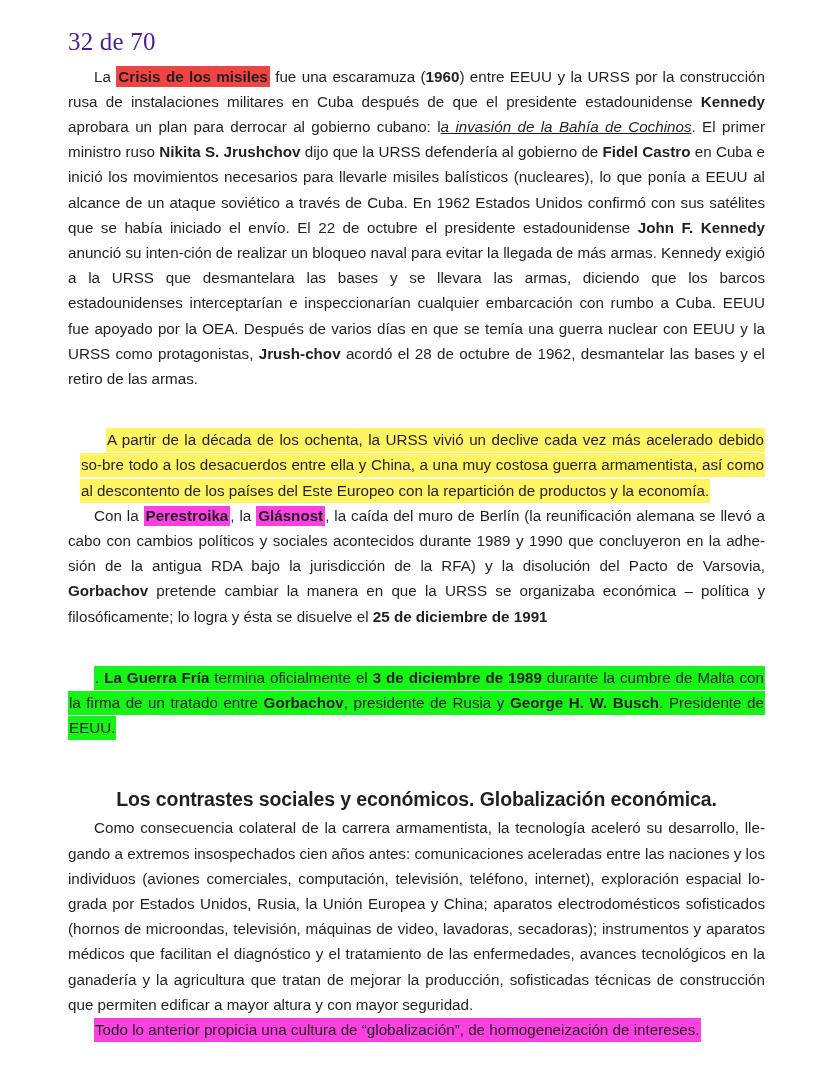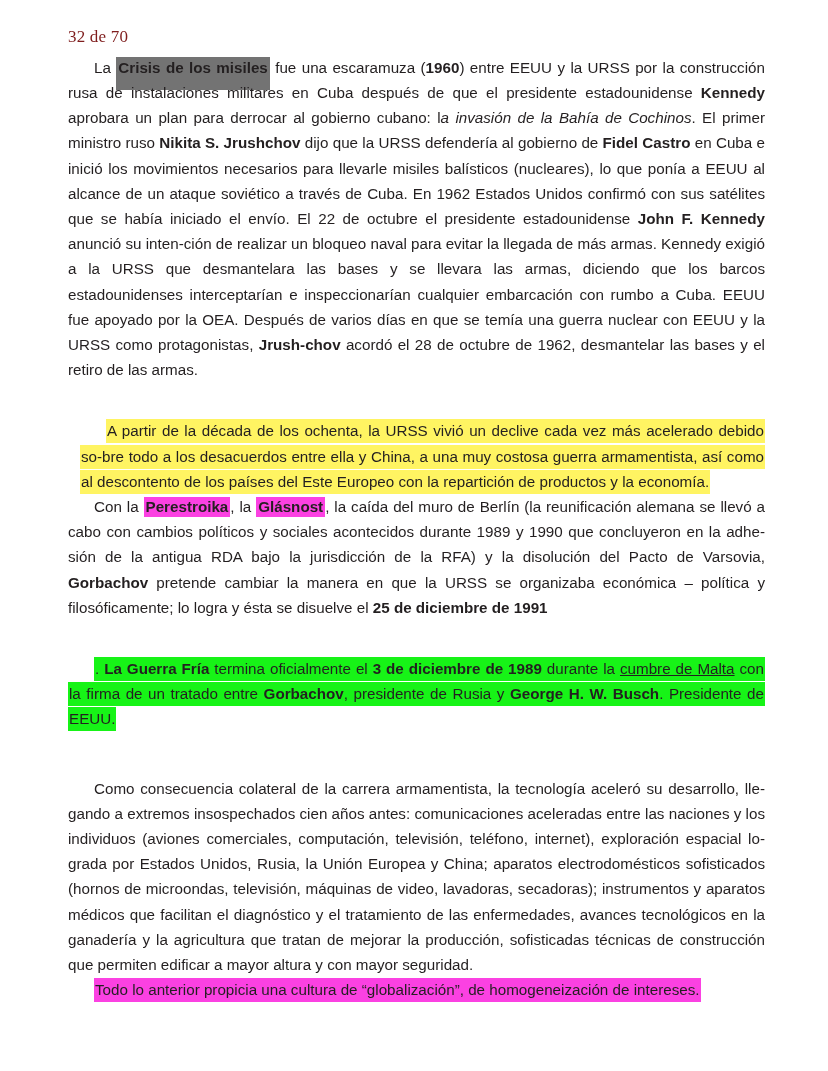--- a/index.html
+++ b/index.html
@@ -19,24 +19,24 @@
     position: relative;
     width: 828px;
     height: 1071px;
     background: #ffffff;
     box-sizing: border-box;
     padding: 28px 63px 0 68px;
   }
 
   .page-number {
     font-family: "Liberation Serif", serif;
-    font-size: 17px;
+    font-size: 25px;
     font-weight: 400;
     letter-spacing: 0.2px;
-    color: #7f1d1d;
+    color: #4c1d95;
     margin: 0 0 8px 0;
     line-height: 1.1;
   }
 
   .body-text {
     font-family: "Liberation Sans", sans-serif;
     font-size: 15.2px;
     line-height: 25.2px;
     text-align: justify;
     text-justify: inter-word;
@@ -46,24 +46,24 @@
   }
 
   .para {
     margin: 0;
     text-indent: 26px;
   }
   .gap-lg { height: 36px; }
   .gap-xl { height: 44px; }
 
   b, .bold { font-weight: bold; }
-  .uline { text-decoration: underline; }
-  .ital-uline { font-style: italic; }
+  .uline { }
+  .ital-uline { font-style: italic; text-decoration: underline; }
 
-  .hl-red     { background-color: #737373; padding: 2px 2px 14px 2px; }
+  .hl-red     { background-color: #ef4444; padding: 2px 2px 2px 2px; }
   .hl-yellow  { background-color: #fff462; margin-left: 12px; }
   .hl-magenta { background-color: #fb41e2; padding: 1px 2px 2px 2px; }
   .hl-green   { background-color: #17f317; }
 
   .block-hl {
     display: inline;
     box-decoration-break: clone;
     -webkit-box-decoration-break: clone;
     padding: 3px 1px 4px 1px;
     line-height: 25.2px;
@@ -95,18 +95,19 @@
 
 
   <p class="body-text para"><span>Con la </span><span class="hl-magenta bold">Perestroika</span><span>, la </span><span class="hl-magenta bold">Glásnost</span><span>, la caída del muro de Berlín (la reunificación alemana se llevó a cabo con cambios políticos y sociales acontecidos durante 1989 y 1990 que concluyeron en la adhe-sión de la antigua RDA bajo la jurisdicción de la RFA) y la disolución del Pacto de Varsovia, </span><span class="bold">Gorbachov</span><span> pretende cambiar la manera en que la URSS se organizaba económica – política y filosóficamente; lo logra y ésta se disuelve el </span><span class="bold">25 de diciembre de 1991</span></p>
 
   <div class="gap-lg"></div>
 
   <p class="body-text para"><span class="hl-green block-hl"><span> . </span><span class="bold">La Guerra Fría</span><span> termina oficialmente el </span><span class="bold">3 de diciembre de 1989</span><span> durante la </span><span class="uline">cumbre de Malta</span><span> con la firma de un tratado entre </span><span class="bold">Gorbachov</span><span>, presidente de Rusia y </span><span class="bold">George H. W. Busch</span><span>. Presidente de EEUU.</span></span></p>
 
   <div class="gap-xl"></div>
 
+  <h2 class="section-heading">Los contrastes sociales y económicos. Globalización económica.</h2>
 
   <p class="body-text para">Como consecuencia colateral de la carrera armamentista, la tecnología aceleró su desarrollo, lle-gando a extremos insospechados cien años antes: comunicaciones aceleradas entre las naciones y los individuos (aviones comerciales, computación, televisión, teléfono, internet), exploración espacial lo-grada por Estados Unidos, Rusia, la Unión Europea y China; aparatos electrodomésticos sofisticados (hornos de microondas, televisión, máquinas de video, lavadoras, secadoras); instrumentos y aparatos médicos que facilitan el diagnóstico y el tratamiento de las enfermedades, avances tecnológicos en la ganadería y la agricultura que tratan de mejorar la producción, sofisticadas técnicas de construcción que permiten edificar a mayor altura y con mayor seguridad.</p>
 
   <p class="body-text para"><span class="hl-magenta block-hl">Todo lo anterior propicia una cultura de “globalización”, de homogeneización de intereses.</span></p>
 
 </div>
 
 </body></html>

